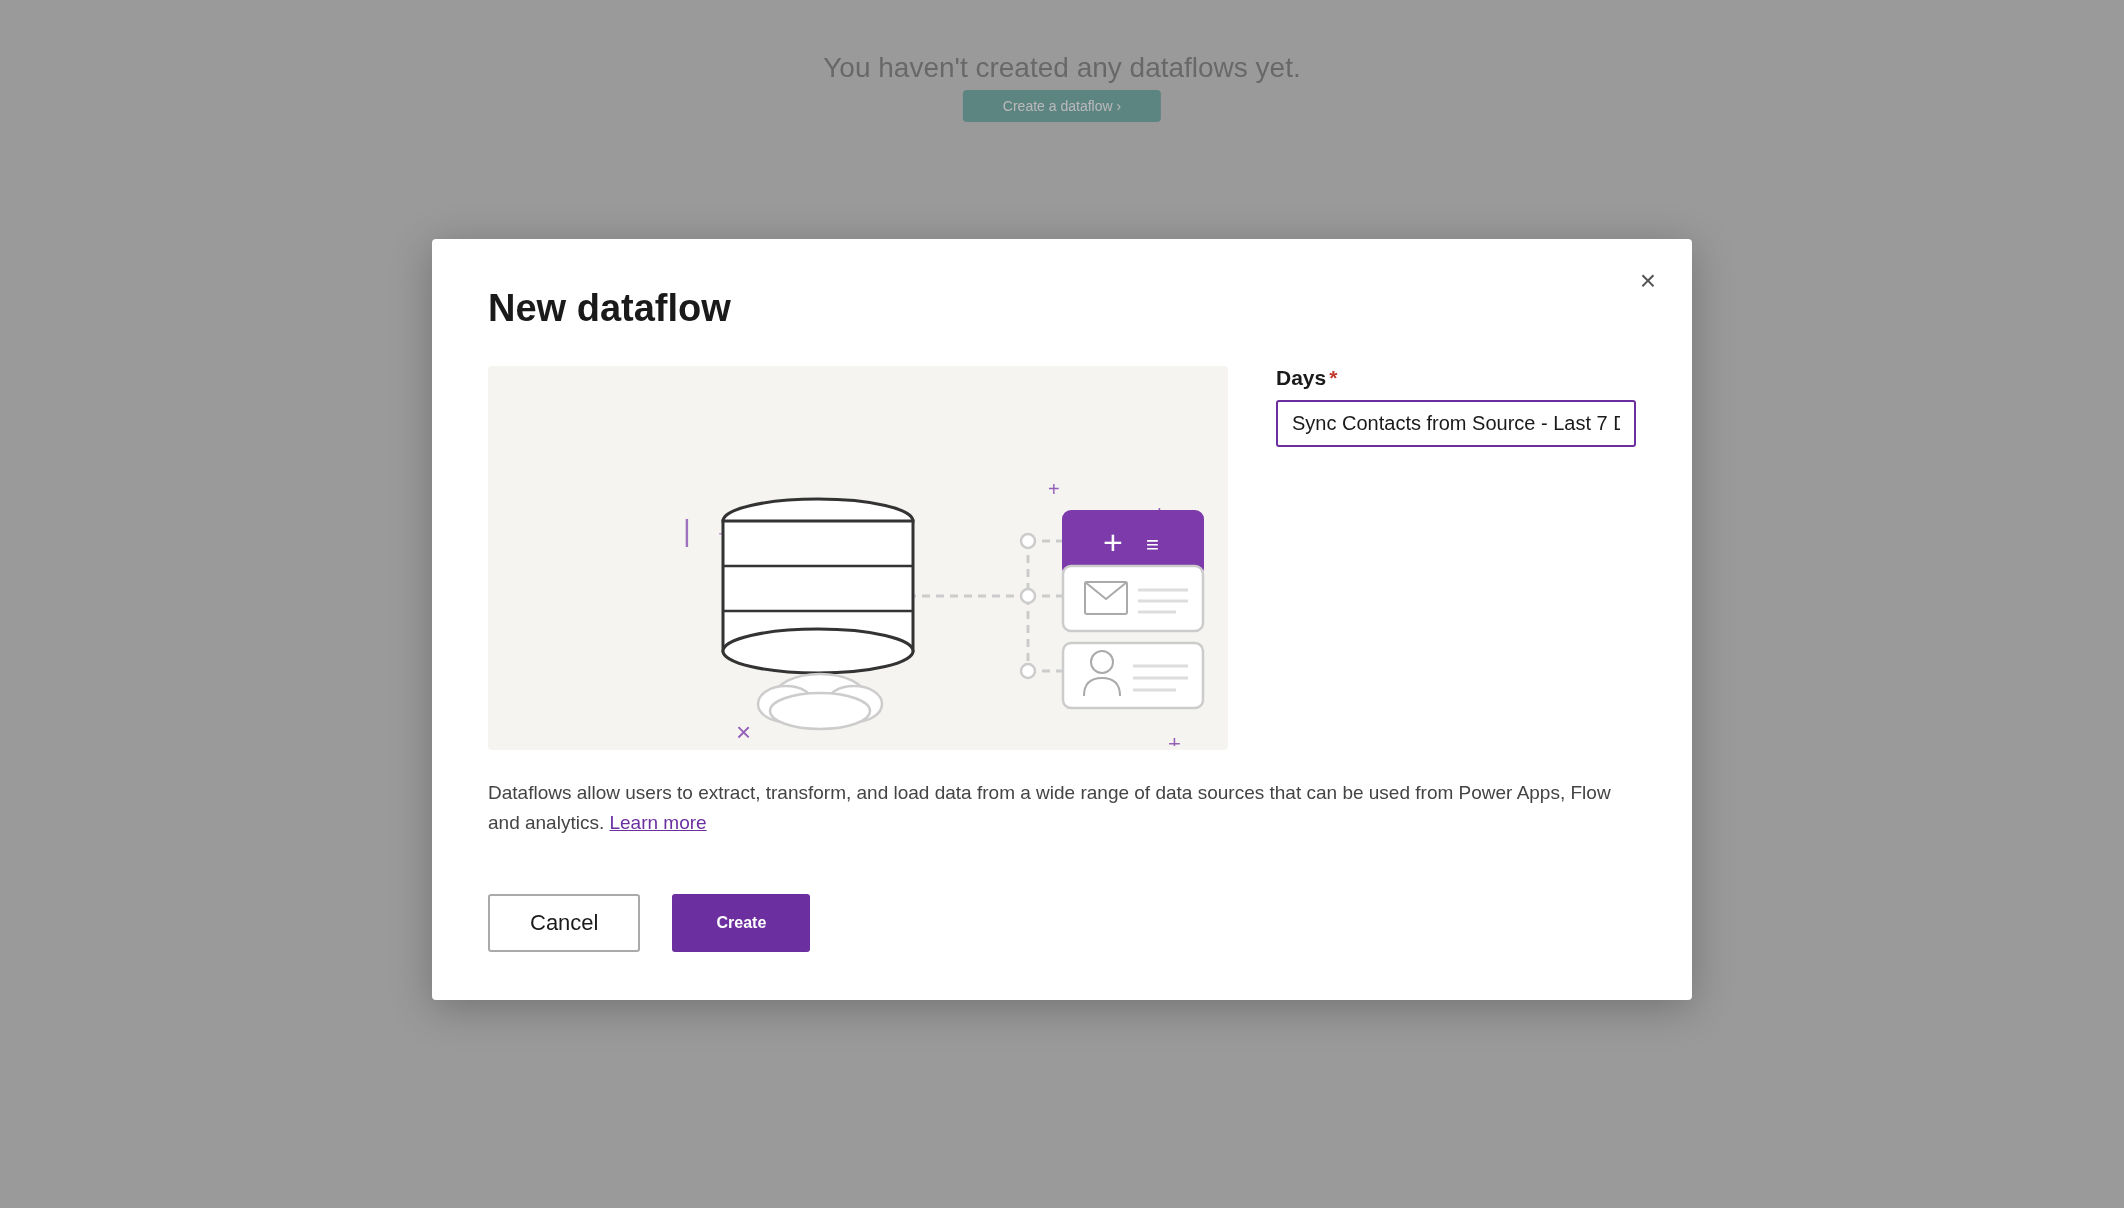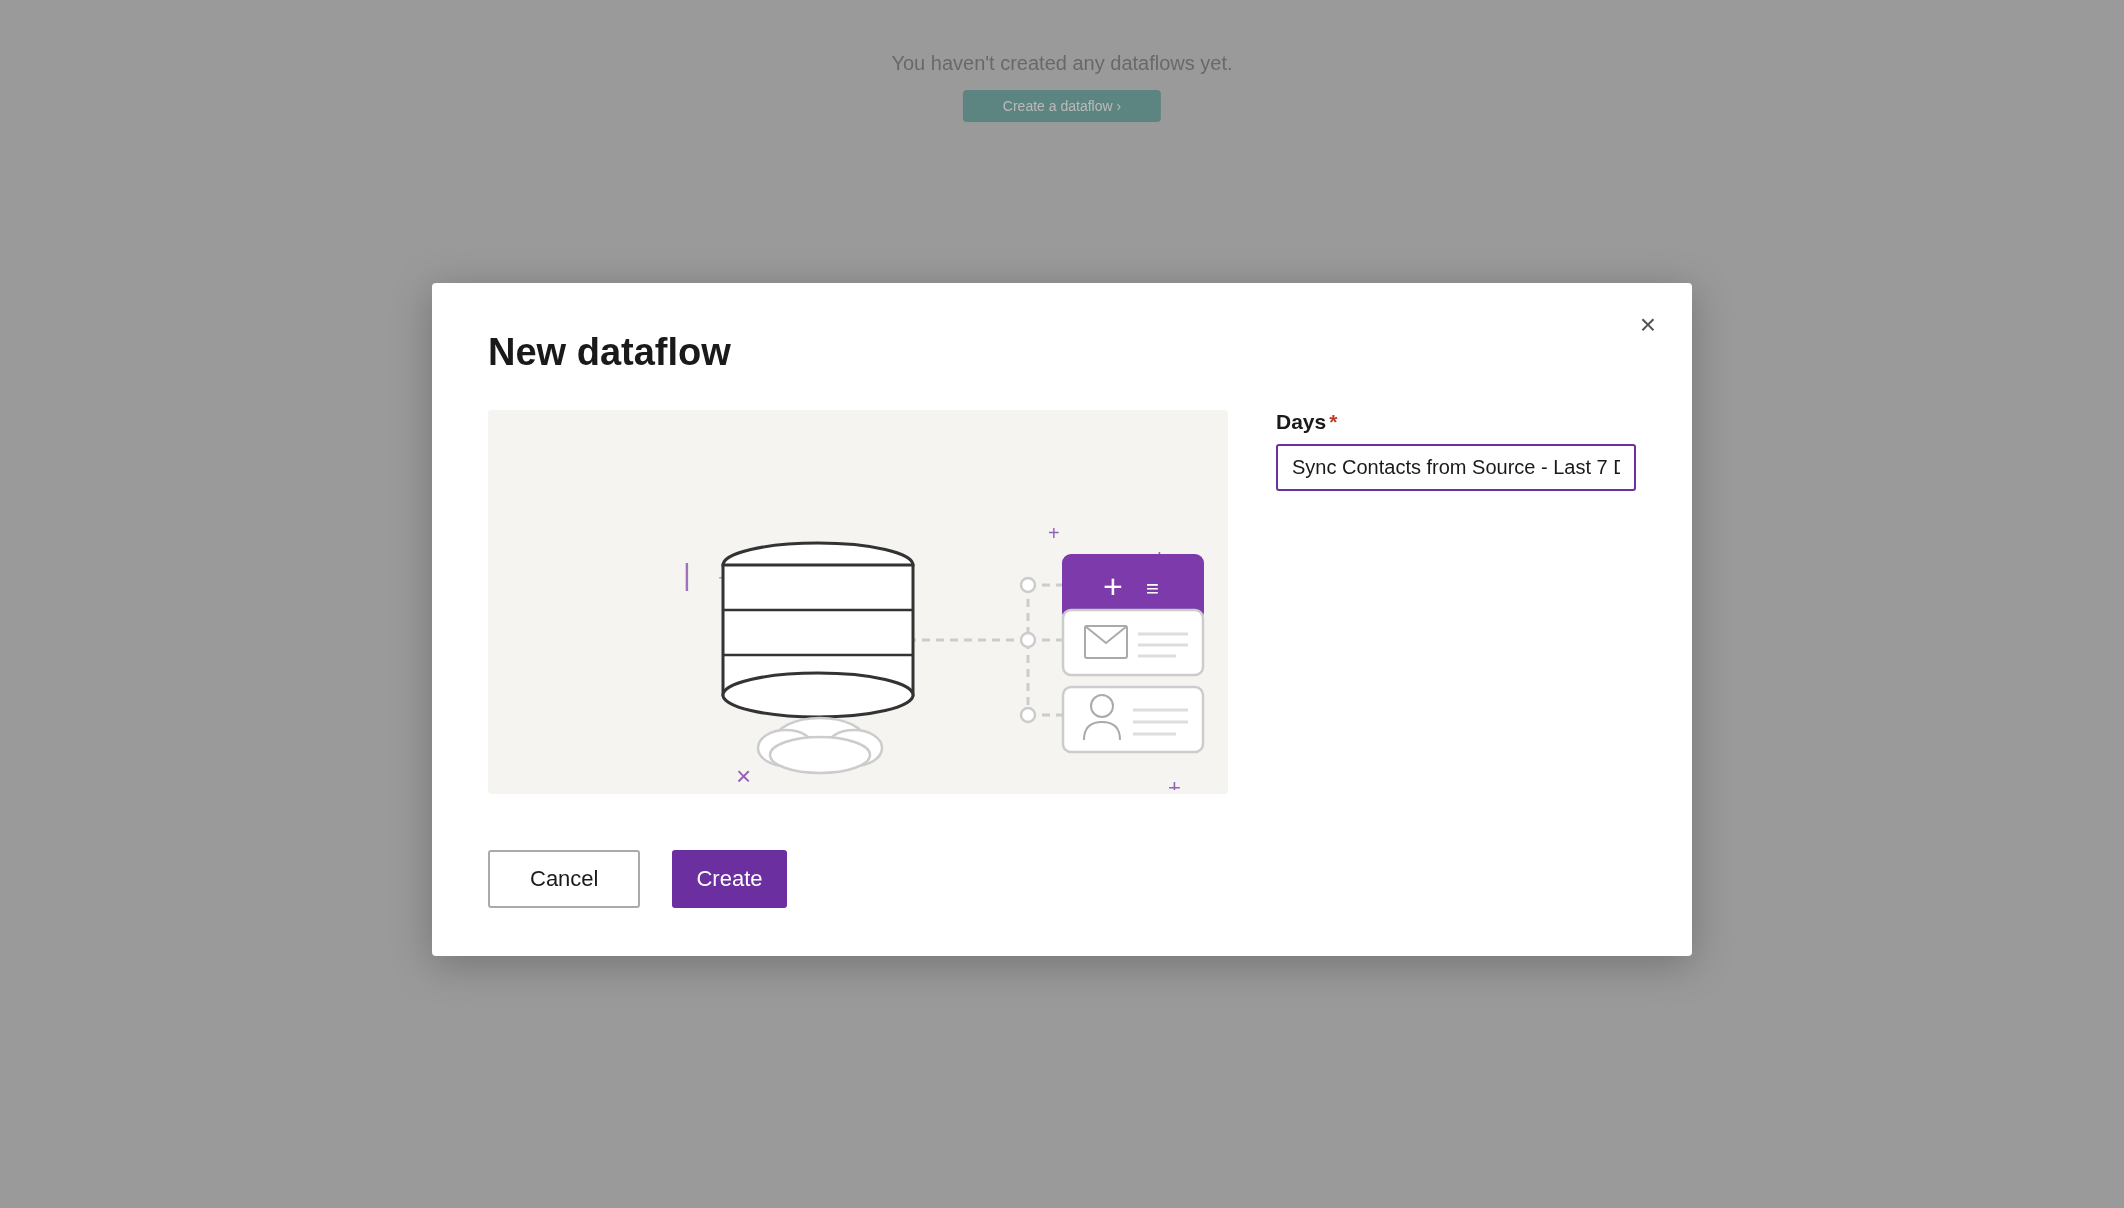--- a/index.html
+++ b/index.html
@@ -15,21 +15,21 @@
       position: relative;
       overflow: hidden;
     }
 
     .background-text {
       position: absolute;
       top: 52px;
       left: 50%;
       transform: translateX(-50%);
       color: #555;
-      font-size: 20px;
+      font-size: 28px;
       white-space: nowrap;
     }
 
     .background-button {
       position: absolute;
       top: 90px;
       left: 50%;
       transform: translateX(-50%);
       background: #0f766e;
       color: white;
@@ -210,28 +210,28 @@
       padding: 14px 40px;
       font-size: 22px;
       background: white;
       border: 2px solid #aaa;
       border-radius: 3px;
       color: #1a1a1a;
       cursor: pointer;
     }
 
     .btn-create {
-      padding: 14px 24px;
-      font-size: 22px;
+      padding: 14px 44px;
+      font-size: 16px;
       background: #6b2fa0;
       border: none;
       border-radius: 3px;
       color: white;
       cursor: pointer;
-      font-weight: 400;
+      font-weight: 700;
     }
   </style>
 </head>
 <body>
 
 <span class="background-text">You haven't created any dataflows yet.</span>
 <button class="background-button">Create a dataflow ›</button>
 
 <div class="modal-overlay">
   <div class="modal">
@@ -308,20 +308,24 @@
           <label class="field-label">
             <span>Days</span><span class="required-star">*</span>
           </label>
           <input type="text" class="text-input" value="Sync Contacts from Source - Last 7 Days" style="">
         </div>
 
 
       </div>
     </div>
 
+    <p class="description">
+      <span>Dataflows allow users to extract, transform, and load data from a wide range of data sources that can be used from Power Apps, Flow and analytics.</span>
+      <a>Learn more</a>
+    </p>
 
     <div class="modal-footer">
       <button class="btn-cancel">Cancel</button>
       <button class="btn-create">Create</button>
     </div>
 
   </div>
 </div>
 
 </body></html>

